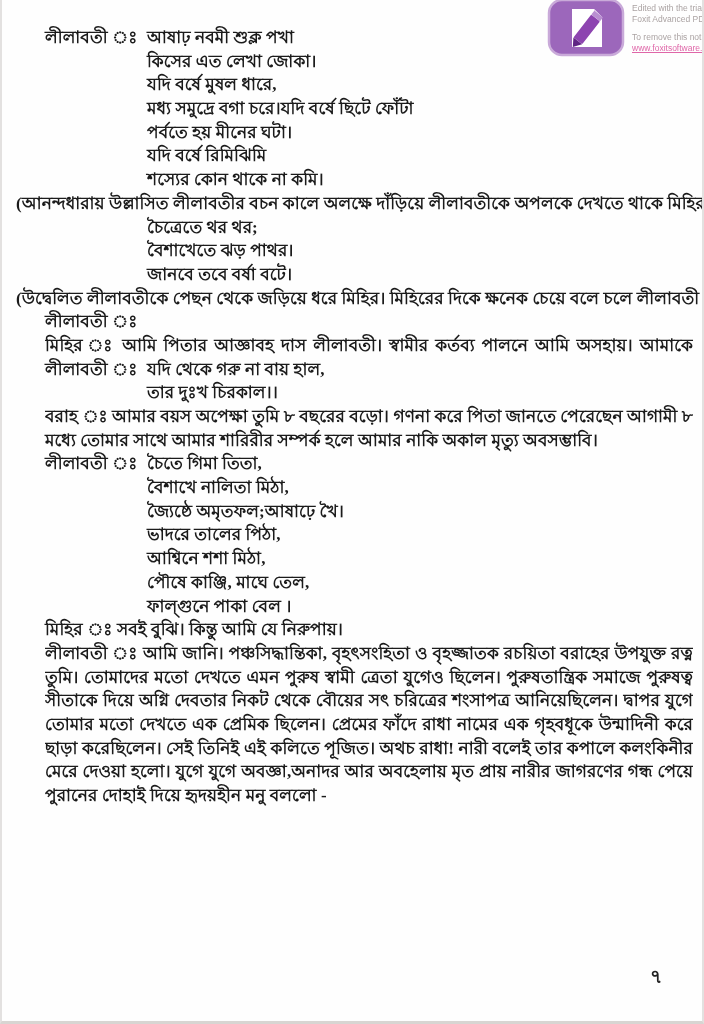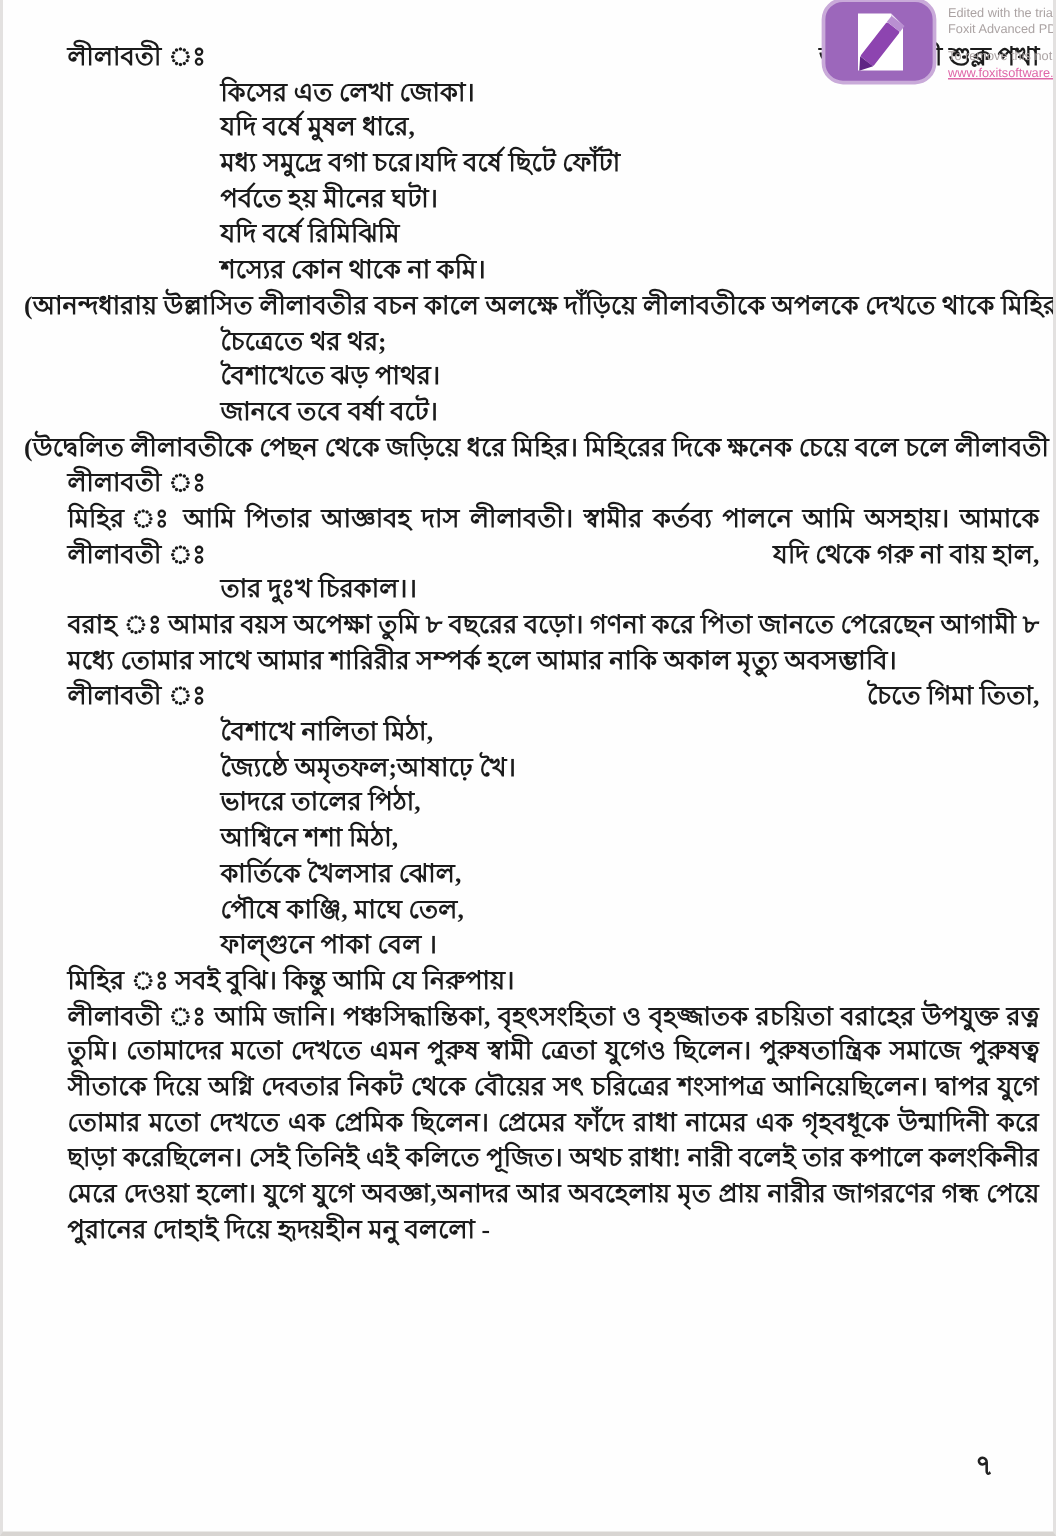--- a/index.html
+++ b/index.html
@@ -49,21 +49,20 @@
     top: 26px;
     width: 648px;
     font-size: 17px;
     font-weight: 600;
     letter-spacing: 0.1px;
   }
   .line {
     height: 23.7px;
     line-height: 23.7px;
     white-space: nowrap;
-    justify-content: space-between;
   }
   .line.verse { padding-left: 102px; }
   .line.stage { margin-left: -29px; }
   .line.dialogue { display: flex; }
   .line.dialogue .speaker { flex: 0 0 102px; width: 102px; }
   .line.paraj {
     white-space: normal;
     text-align: justify;
     text-align-last: justify;
     overflow: hidden;
@@ -133,21 +132,20 @@
       <div class="line paraj">বরাহ ঃ  আমার বয়স অপেক্ষা তুমি ৮ বছরের বড়ো। গণনা করে পিতা জানতে পেরেছেন আগামী ৮ বছরের</div>
       <div class="line para">মধ্যে তোমার সাথে আমার শারিরীর সম্পর্ক হলে আমার নাকি অকাল মৃত্যু অবসম্ভাবি।</div>
       <div class="line dialogue">
         <span class="speaker">লীলাবতী ঃ</span>
         <span class="line-text">চৈতে গিমা তিতা,</span>
       </div>
       <div class="line verse">বৈশাখে নালিতা মিঠা,</div>
       <div class="line verse">জ্যৈষ্ঠে অমৃতফল;আষাঢ়ে খৈ।</div>
       <div class="line verse">ভাদরে তালের পিঠা,</div>
       <div class="line verse">আশ্বিনে শশা মিঠা,</div>
-      <div class="line verse">কার্তিকে খৈলসার ঝোল,</div>
       <div class="line verse">পৌষে কাঞ্জি, মাঘে তেল,</div>
       <div class="line verse">ফাল্গুনে পাকা বেল ।</div>
       <div class="line para">মিহির ঃ সবই বুঝি। কিন্তু আমি যে নিরুপায়।</div>
       <div class="line paraj">লীলাবতী ঃ আমি জানি। পঞ্চসিদ্ধান্তিকা, বৃহৎসংহিতা ও বৃহজ্জাতক রচয়িতা বরাহের  উপযুক্ত রত্ন নন্দন</div>
       <div class="line paraj">তুমি। তোমাদের মতো দেখতে এমন পুরুষ স্বামী ত্রেতা যুগেও ছিলেন। পুরুষতান্ত্রিক সমাজে পুরুষত্ব দেখাতে</div>
       <div class="line paraj">সীতাকে দিয়ে অগ্নি দেবতার নিকট থেকে বৌয়ের সৎ চরিত্রের শংসাপত্র আনিয়েছিলেন। দ্বাপর যুগে ঠিক</div>
       <div class="line paraj">তোমার মতো দেখতে এক প্রেমিক ছিলেন। প্রেমের ফাঁদে রাধা নামের এক গৃহবধূকে উন্মাদিনী করে সংসার</div>
       <div class="line paraj">ছাড়া করেছিলেন। সেই তিনিই এই কলিতে পূজিত। অথচ রাধা! নারী বলেই তার কপালে কলংকিনীর ছাপ</div>
       <div class="line paraj">মেরে দেওয়া হলো। যুগে যুগে অবজ্ঞা,অনাদর আর অবহেলায় মৃত প্রায় নারীর জাগরণের গন্ধ পেয়ে পুরুষের</div>
       <div class="line para">পুরানের দোহাই দিয়ে হৃদয়হীন মনু বললো -</div>

